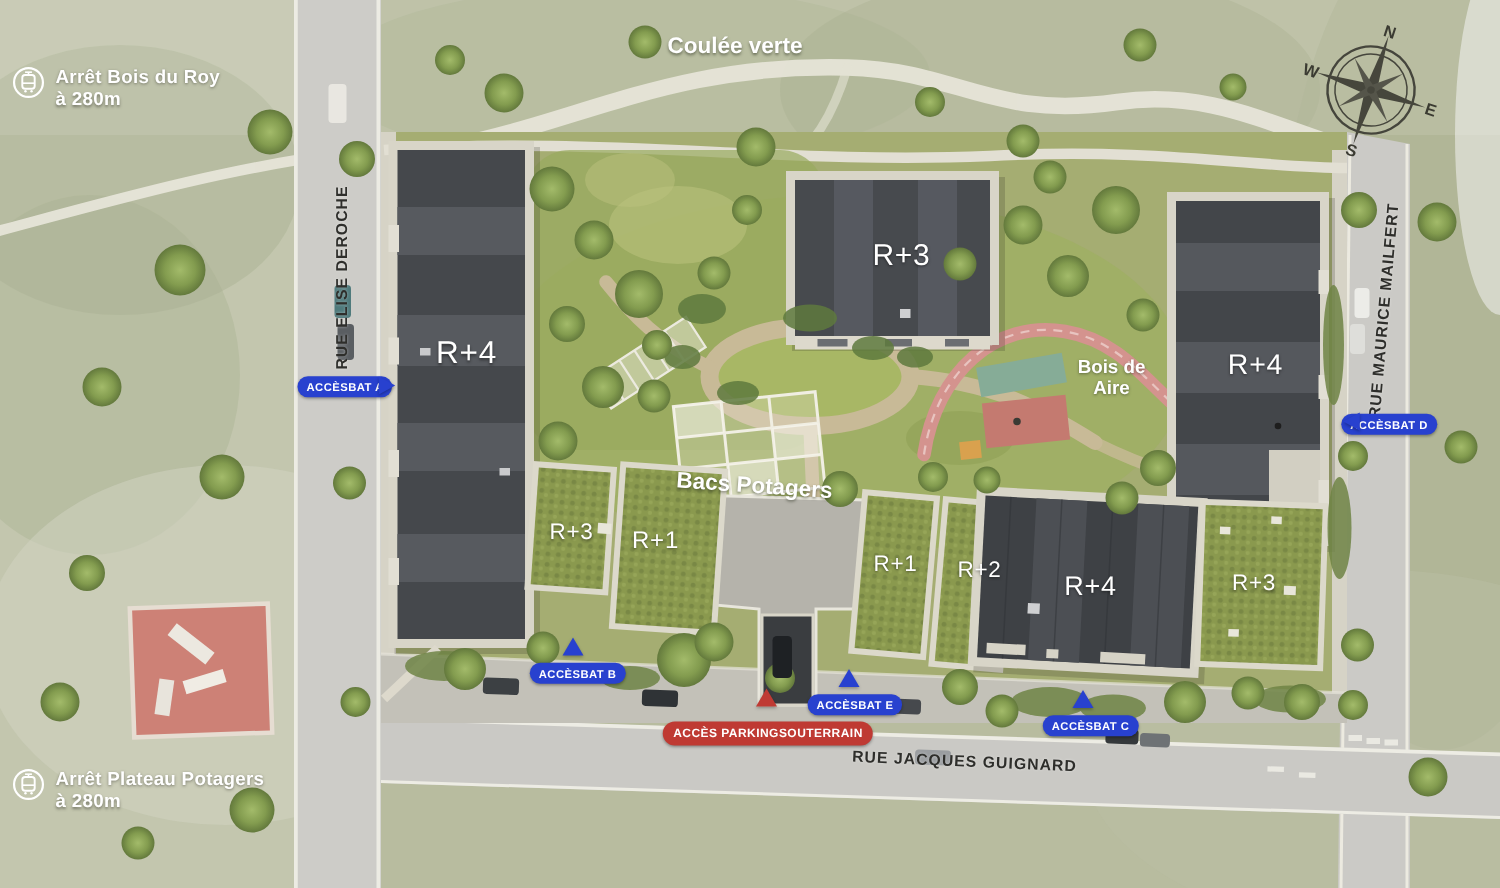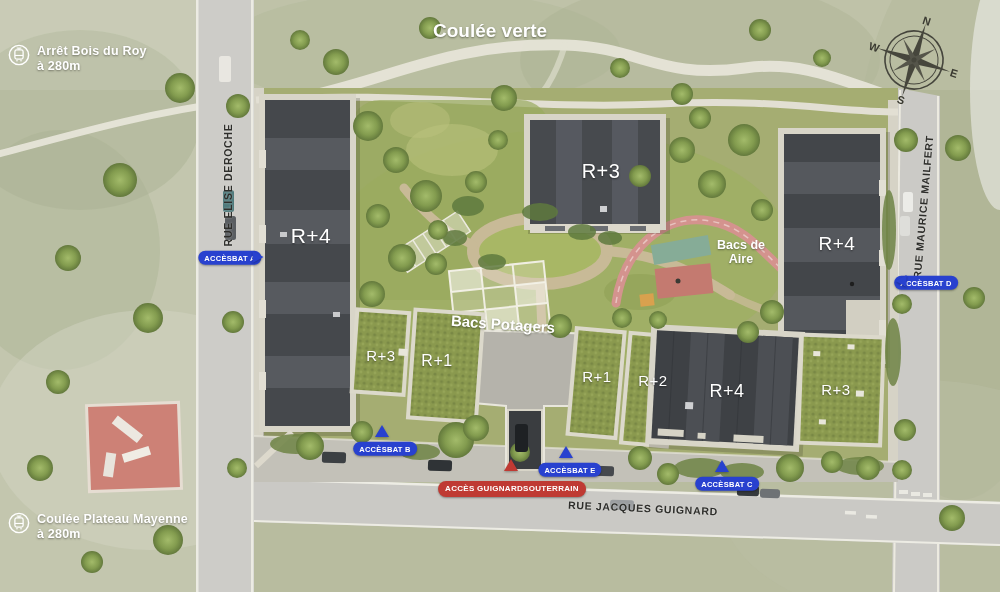--- a/index.html
+++ b/index.html
@@ -371,29 +371,29 @@
       <svg width="22" height="22" viewBox="0 0 24 24">
         <circle cx="12" cy="12" r="10.5" fill="none" stroke="#fff" stroke-width="1.6"></circle>
         <rect x="7.5" y="6.5" width="9" height="10" rx="2" fill="none" stroke="#fff" stroke-width="1.4"></rect>
         <line x1="7.5" y1="12.5" x2="16.5" y2="12.5" stroke="#fff" stroke-width="1.2"></line>
         <circle cx="9.8" cy="18.3" r="0.9" fill="#fff"></circle>
           <circle cx="14.2" cy="18.3" r="0.9" fill="#fff"></circle>
         <line x1="9.5" y1="4.5" x2="14.5" y2="4.5" stroke="#fff" stroke-width="1.2"></line>
         <line x1="12" y1="4.5" x2="12" y2="6.5" stroke="#fff" stroke-width="1.2"></line>
       </svg>
       <div class="lines">
-        <span>Coulée Plateau Mayenne</span>
+        <span>Arrêt Plateau Potagers</span>
         <span>à 280m</span>
       </div>
     </div>
 
-    <span class="maplabel" style="left:490px;top:31px;font-size:19px;">Coulée verte</span>
+    <span class="maplabel" style="left:490px;top:31px;font-size:15px;">Coulée verte</span>
 
     <div class="maplabel two" style="left:741px;top:252px;font-size:12.5px;">
-      <span>Bacs de</span><br>
+      <span>Bois de</span><br>
       <span>Aire</span>
     </div>
 
     <span class="maplabel" style="left:503px;top:324px;font-size:15px;transform:translate(-50%,-50%) rotate(4deg);">Bacs Potagers</span>
 
     <span class="street" style="left:228px;top:185px;transform:translate(-50%,-50%) rotate(-90deg);">RUE ELISE DEROCHE</span>
     <span class="street" style="left:923px;top:207px;transform:translate(-50%,-50%) rotate(-85deg);">RUE MAURICE MAILFERT</span>
     <span class="street" style="left:643px;top:508px;transform:translate(-50%,-50%) rotate(2.5deg);">RUE JACQUES GUIGNARD</span>
 
     <span class="bldg" style="left:311px;top:236px;font-size:21px;">R+4</span>
@@ -430,21 +430,21 @@
     </div>
     <div class="arrow up" style="left:722px;top:466px;"></div>
 
     <div class="pill" style="left:926px;top:283px;">
       <span>ACCÈS</span>
       <span>BAT D</span>
     </div>
     <div class="arrow leftp" style="left:901px;top:281px;"></div>
 
     <div class="pill red" style="left:512px;top:489px;">
-      <span>ACCÈS GUIGNARD</span>
+      <span>ACCÈS PARKING</span>
       <span>SOUTERRAIN</span>
     </div>
     <div class="arrow up red-a" style="left:511px;top:465px;"></div>
 
     <svg style="left:866px;top:8px;" width="96" height="104" viewBox="0 0 96 104">
       <g transform="translate(48,52) rotate(18)" fill="#46463c" stroke="none">
         <circle r="29" fill="none" stroke="#45453c" stroke-width="1.6"></circle>
         <circle r="24" fill="none" stroke="#45453c" stroke-width="1"></circle>
         <polygon points="0,-38 4,0 -4,0"></polygon>
         <polygon points="38,0 0,4 0,-4"></polygon>

